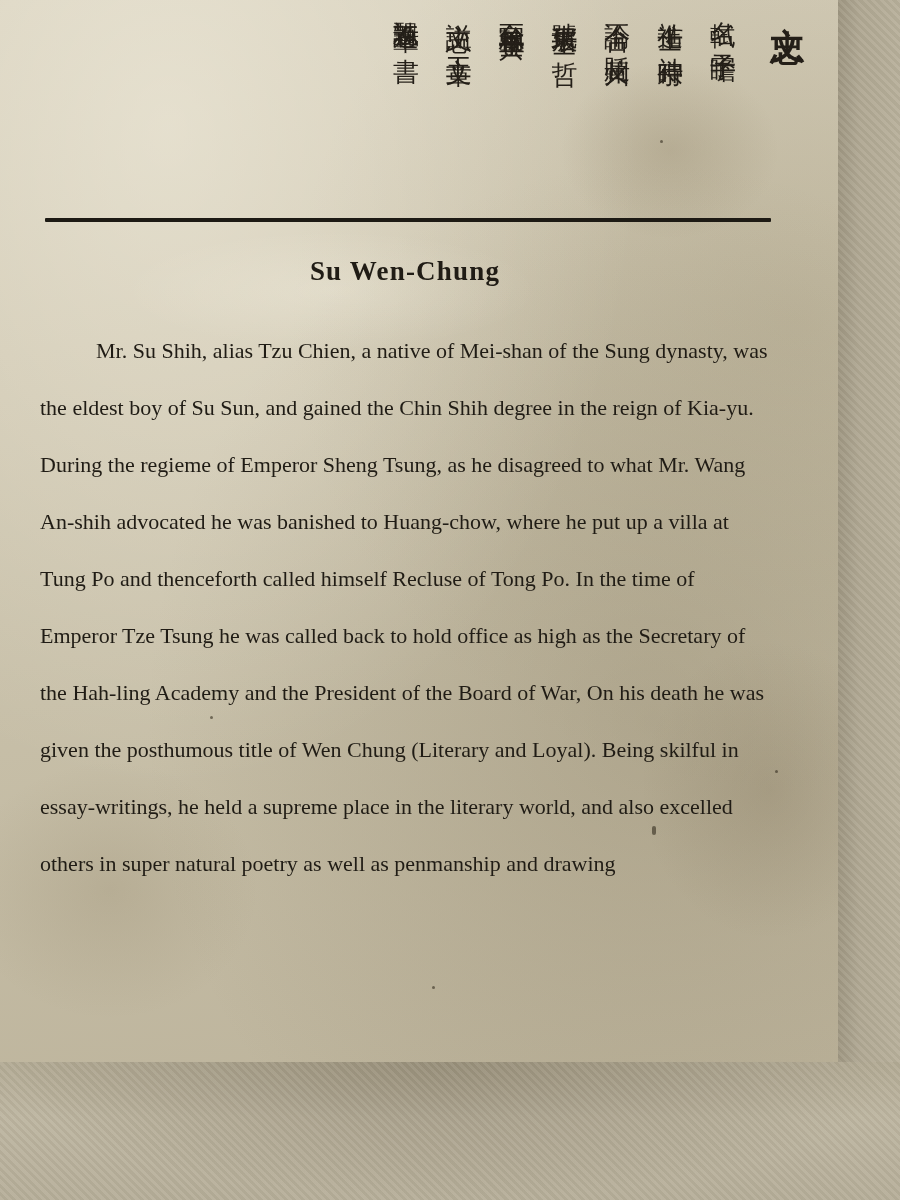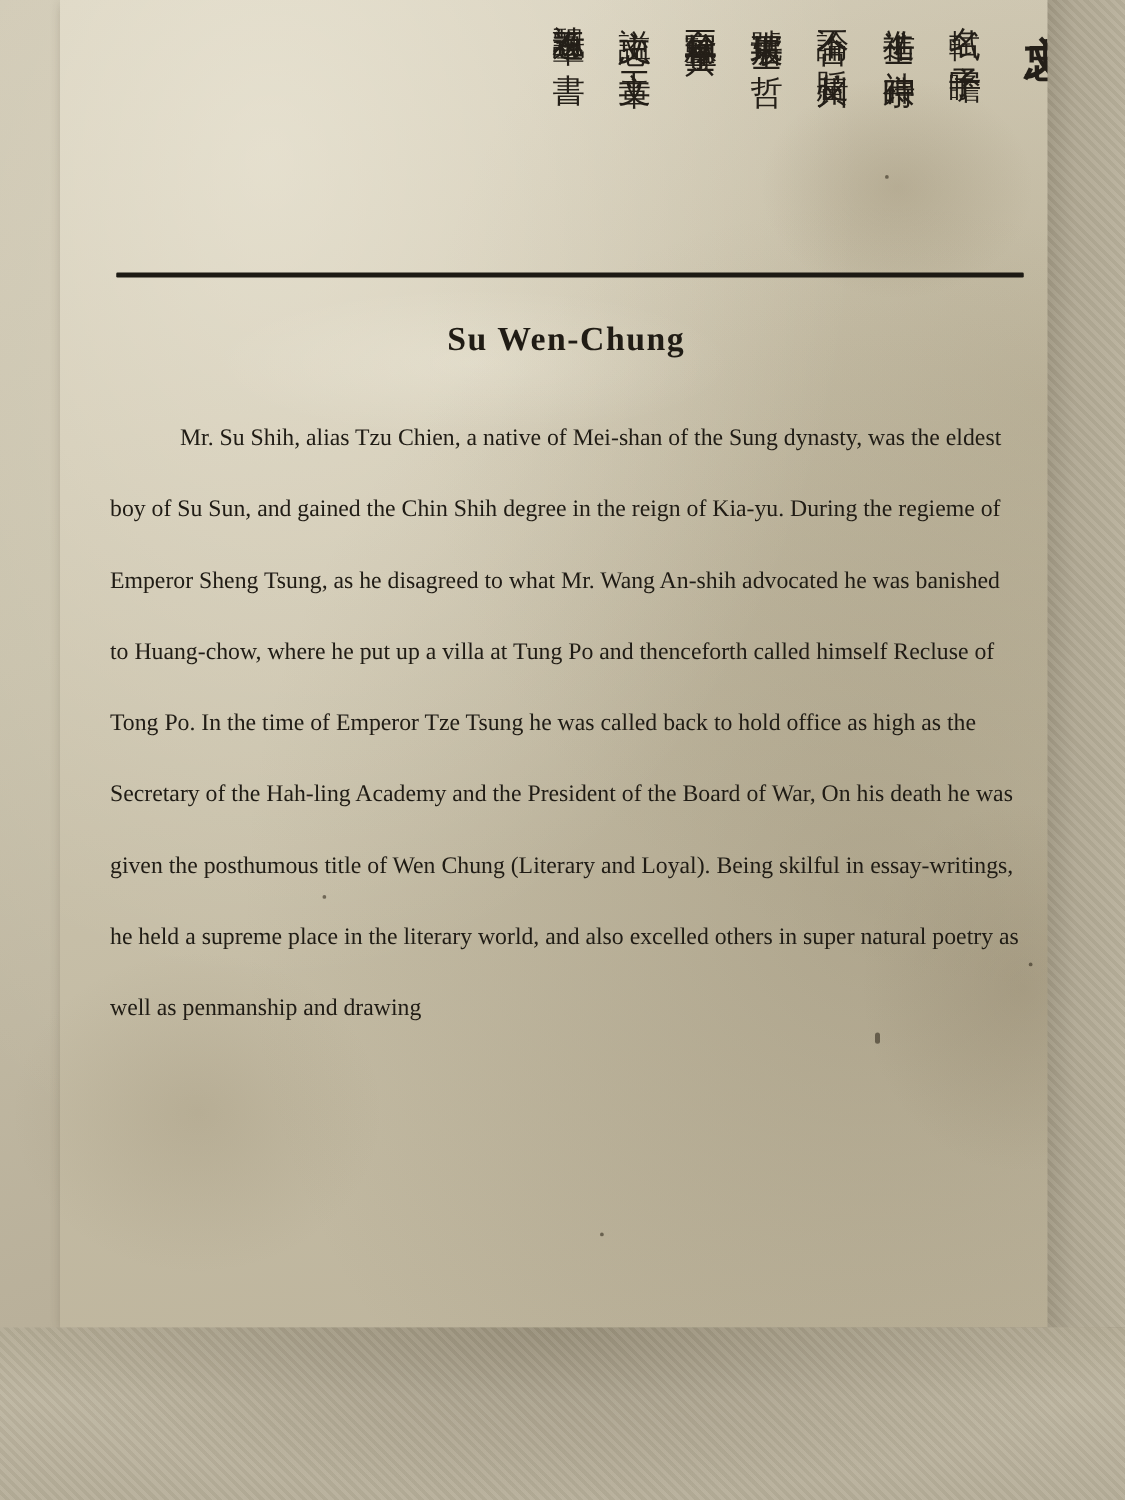--- a/index.html
+++ b/index.html
@@ -31,21 +31,20 @@
     left: 0;
     top: 0;
     width: 838px;
     height: 1062px;
     background:
       radial-gradient(ellipse at 20% 12%, rgba(255,252,240,0.40) 0%, rgba(255,252,240,0) 50%),
       radial-gradient(ellipse at 78% 68%, rgba(120,108,80,0.28) 0%, rgba(120,108,80,0) 55%),
       radial-gradient(ellipse at 95% 30%, rgba(150,140,110,0.30) 0%, rgba(150,140,110,0) 45%),
       linear-gradient(172deg, #d7d0bc 0%, #cfc7b1 30%, #c7bfa8 60%, #bdb49c 100%);
     box-shadow: 3px 3px 10px rgba(60,50,35,0.35);
-    margin-left: 48px;
   }
 
   
   #cloth-bottom {
     position: absolute;
     left: 0;
     top: 1062px;
     width: 900px;
     height: 138px;
     background:
@@ -134,21 +133,21 @@
     color: #201c15;
   }
 
   
   #body-text {
     position: absolute;
     left: 40px;
     top: 322px;
     width: 728px;
     font-family: "Liberation Serif", serif;
-    font-size: 19px;
+    font-size: 22px;
     line-height: 57px;
     color: #201c15;
     text-align: justify;
   }
   #body-text p {
     margin: 0;
     text-indent: 56px;
     text-align: justify;
     text-justify: inter-word;
   }

